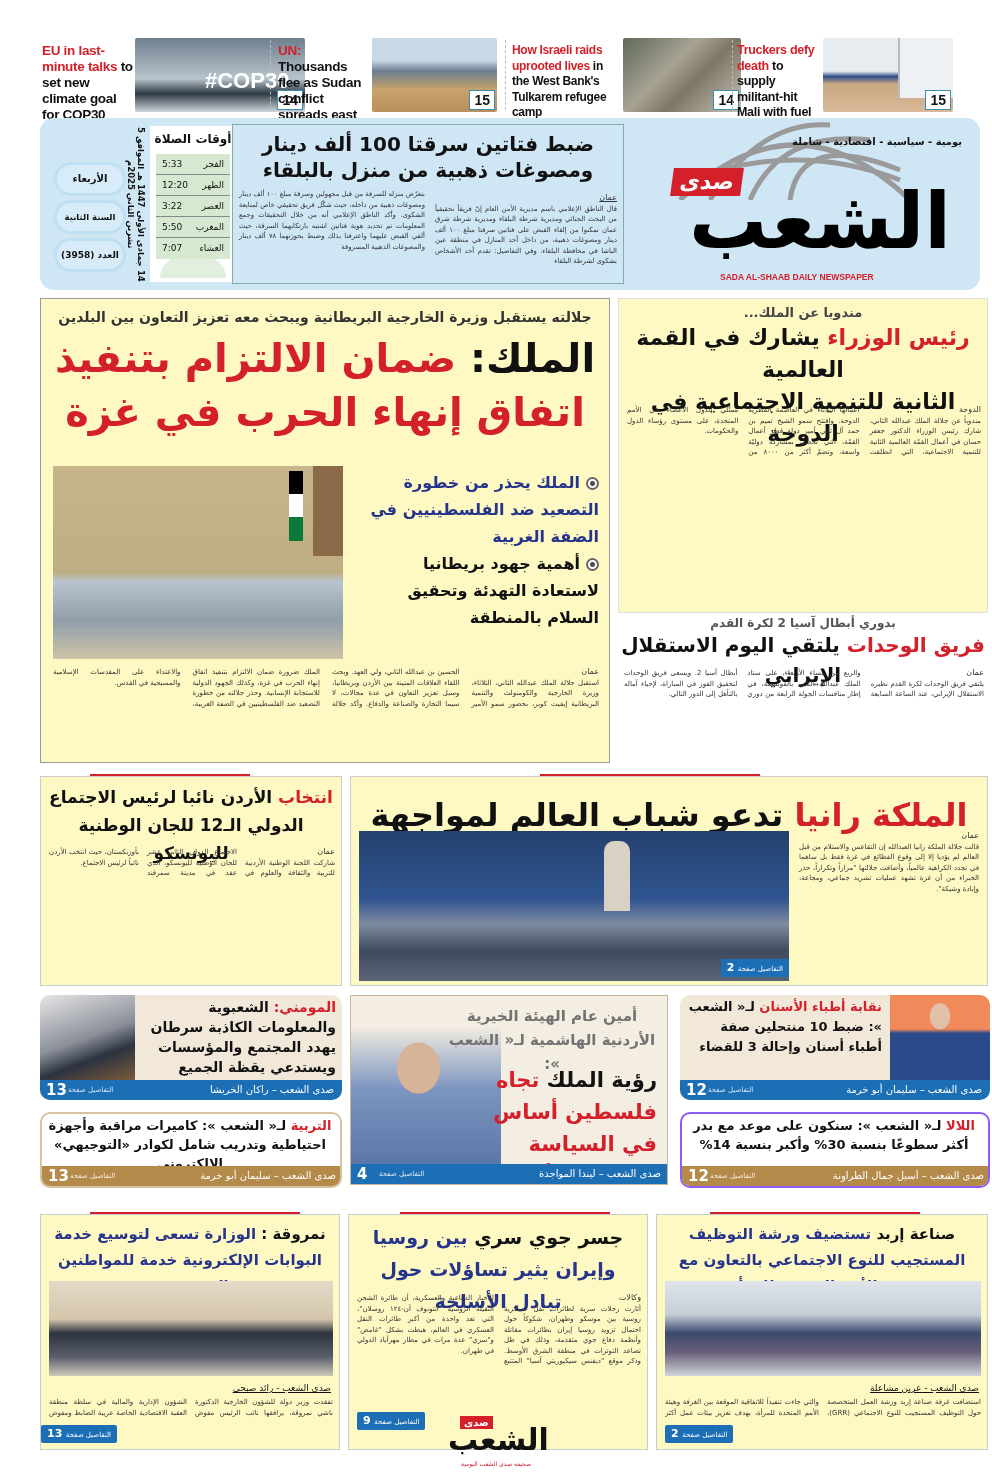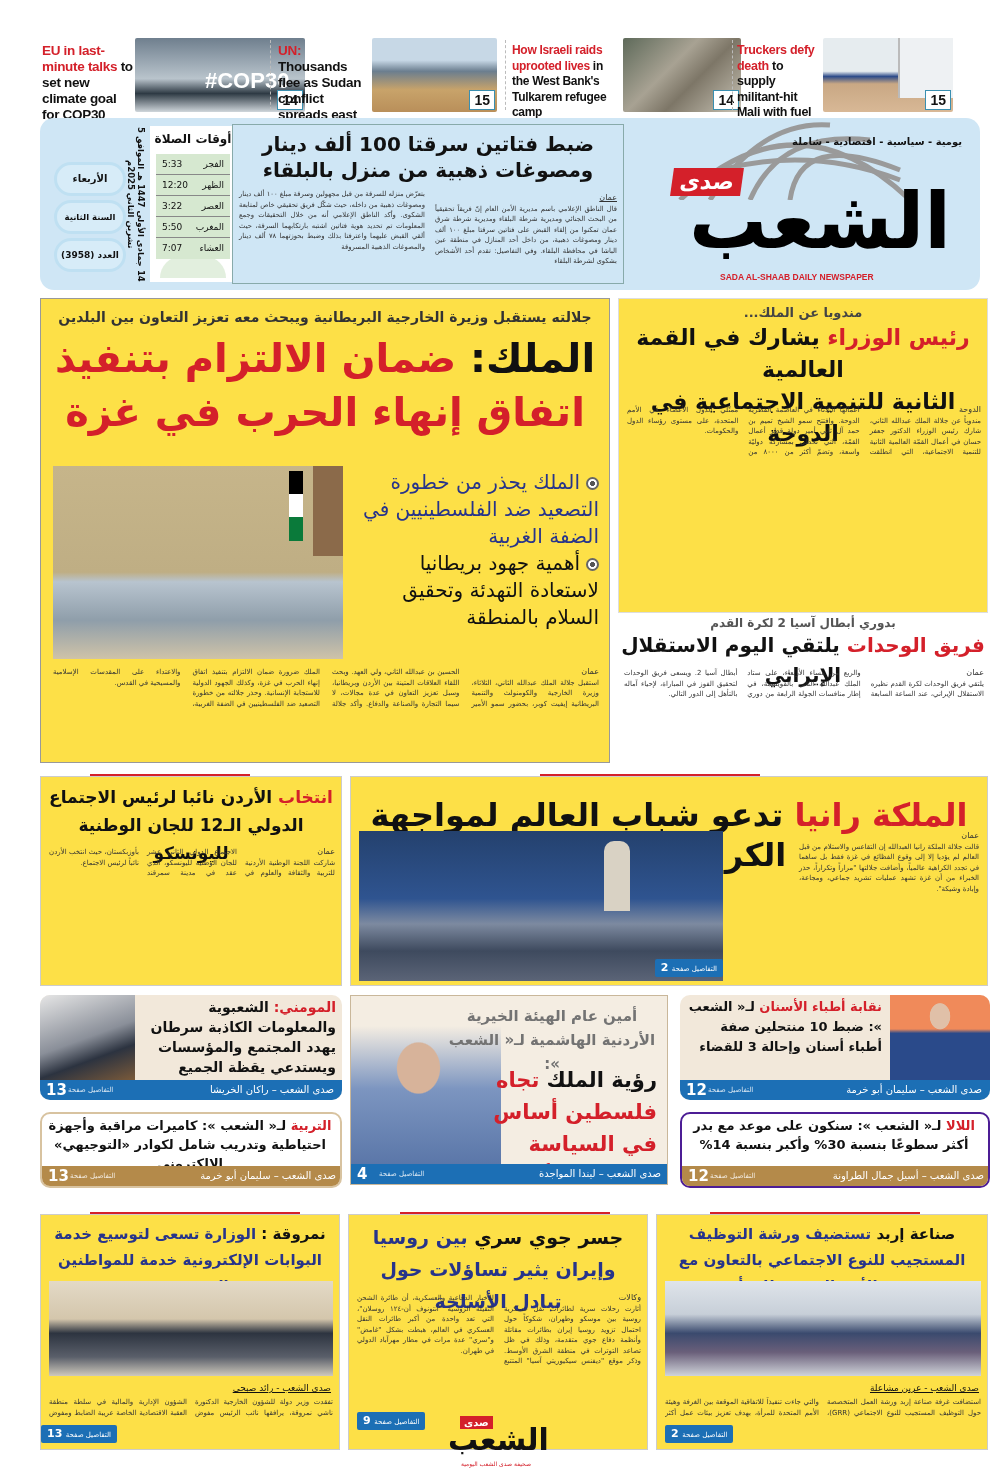--- a/index.html
+++ b/index.html
@@ -8,21 +8,21 @@
 .red{color:#d4202a}
 .blue{color:#27348b}
 .bold{font-weight:normal}
 .photo{background:linear-gradient(135deg,#8a9bb0,#c9c2a8 60%,#7a6f5c);}
 .tease{position:absolute;top:38px;height:74px}
 .tease-text{position:absolute;font-family:"Liberation Sans",sans-serif;font-weight:bold;font-size:13.5px;line-height:16px;color:#111;letter-spacing:-0.3px}
 .tease-img{position:absolute;height:74px;border-radius:2px}
 .pgbox{position:absolute;right:2px;bottom:2px;background:#fff;border:1.5px solid #3a8fb0;color:#111;font-size:14px;font-weight:bold;padding:0 4px;line-height:18px;font-family:"Liberation Sans",sans-serif}
 .sep-dash{position:absolute;top:40px;width:0;height:70px;border-left:1px dashed #bbb}
 .masthead{position:absolute;left:40px;top:118px;width:940px;height:172px;background:#cfe6f5;border-radius:14px}
-.box{position:absolute;border:1px solid #999;background:#fde047}
+.box{position:absolute;border:1px solid #999;background:#fef9c3}
 .col-text{font-size:7px;line-height:10.5px;color:#333;text-align:justify;direction:rtl}
 .line{height:2px;background:#d4202a;position:absolute}
 .cap{position:absolute;height:20px;background:#1c6fb5;color:#fff;font-size:10px;line-height:20px;direction:rtl;padding:0 8px}
 .cap.gold{background:#b48a4a}
 .capnum{position:absolute;left:6px;top:0;font-size:15px;font-weight:bold;color:#fff}
 .caplbl{position:absolute;left:28px;top:0;font-size:7px;color:#fff;opacity:.85}
 .pgtag{position:absolute;height:18px;background:#1c6fb5;color:#fff;font-size:11px;line-height:18px;padding:0 6px;border-radius:2px}
 .bullet{display:inline-block;width:13px;height:13px;border-radius:50%;border:2px solid #666;background:radial-gradient(circle,#555 35%,#fff 40%);vertical-align:middle;margin-left:6px}
 .prayer-row{display:flex;justify-content:space-between;font-size:9px;padding:0 6px;height:21px;line-height:21px;border-bottom:1px solid #888;direction:rtl}
 .pill{position:absolute;left:14px;width:72px;height:34px;border:3px solid #bfe0f2;border-radius:18px;background:#d7ecf8;text-align:center;font-size:10px;font-weight:bold;line-height:28px;direction:rtl}
@@ -126,21 +126,21 @@
 <div class="box" style="left:40px;top:298px;width:570px;height:465px">
   <div class="rtl" style="text-align:center;font-weight:bold;font-size:14px;color:#333;margin-top:10px">جلالته يستقبل وزيرة الخارجية البريطانية ويبحث معه تعزيز التعاون بين البلدين</div>
   <div class="rtl" style="text-align:center;font-weight:bold;font-size:40px;line-height:54px;margin-top:6px">
     <div><span>الملك:</span><span class="red"> ضمان الالتزام بتنفيذ</span></div>
     <div class="red">اتفاق إنهاء الحرب في غزة</div>
   </div>
   <div class="photo" style="position:absolute;left:12px;top:167px;width:290px;height:193px;background:linear-gradient(180deg,#c6b58a 0%,#bfae84 55%,#b8c4cf 60%,#8f9eaa 80%,#cfc3a8)">
     <div style="position:absolute;left:236px;top:5px;width:14px;height:70px;background:linear-gradient(180deg,#000 33%,#fff 33%,#fff 66%,#0a7a3a 66%)"></div>
     <div style="position:absolute;right:0;top:0;width:30px;height:90px;background:#8b6a4a"></div>
   </div>
-  <div class="rtl" style="position:absolute;right:10px;top:170px;width:240px;font-weight:normal;font-size:20px;line-height:27px">
+  <div class="rtl" style="position:absolute;right:10px;top:170px;width:240px;font-weight:bold;font-size:16px;line-height:27px">
     <div class="blue"><span class="bullet"></span><span>الملك يحذر من خطورة التصعيد ضد الفلسطينيين في الضفة الغربية</span></div>
     <div><span class="bullet"></span><span>أهمية جهود بريطانيا لاستعادة التهدئة وتحقيق السلام بالمنطقة</span></div>
   </div>
   <div class="col-text" style="position:absolute;left:12px;top:368px;width:546px;height:90px;column-count:4;column-gap:12px">
     <span class="bold" style="font-size:8px;display:block">عمان</span>
     <span>استقبل جلالة الملك عبدالله الثاني، الثلاثاء، وزيرة الخارجية والكومنولث والتنمية البريطانية إيفيت كوبر، بحضور سمو الأمير الحسين بن عبدالله الثاني، ولي العهد. وبحث اللقاء العلاقات المتينة بين الأردن وبريطانيا، وسبل تعزيز التعاون في عدة مجالات، لا سيما التجارة والصناعة والدفاع. وأكد جلالة الملك ضرورة ضمان الالتزام بتنفيذ اتفاق إنهاء الحرب في غزة، وكذلك الجهود الدولية للاستجابة الإنسانية. وحذر جلالته من خطورة التصعيد ضد الفلسطينيين في الضفة الغربية، والاعتداء على المقدسات الإسلامية والمسيحية في القدس.</span>
   </div>
 </div>
 
 <div class="box" style="left:618px;top:298px;width:370px;height:315px;border-color:#ddd">
@@ -160,21 +160,21 @@
   <div class="rtl" style="text-align:center;font-weight:bold;font-size:20px;line-height:30px"><span class="red">فريق الوحدات</span><span> يلتقي اليوم الاستقلال الإيراني</span></div>
   <div class="col-text" style="position:absolute;left:6px;top:52px;width:360px;height:92px;column-count:3;column-gap:10px">
     <span class="bold" style="font-size:8px;display:block">عمان</span>
     <span>يلتقي فريق الوحدات لكرة القدم نظيره الاستقلال الإيراني، عند الساعة السابعة والربع من مساء الأربعاء، على ستاد الملك عبدالله الثاني بالقويسمة، في إطار منافسات الجولة الرابعة من دوري أبطال آسيا 2. ويسعى فريق الوحدات لتحقيق الفوز في المباراة، لإحياء آماله بالتأهل إلى الدور التالي.</span>
   </div>
 </div>
 
 <div class="line" style="left:540px;top:774px;width:220px"></div>
 <div class="box" style="left:350px;top:776px;width:638px;height:210px;border-color:#ccc">
   <div class="rtl" style="text-align:center;font-weight:bold;font-size:32px;line-height:40px;margin-top:18px"><span class="red">الملكة رانيا</span><span> تدعو شباب العالم لمواجهة الكراهية بالأمل</span></div>
-  <div style="position:absolute;left:8px;top:54px;width:364px;height:150px;background:linear-gradient(180deg,#24416e 0%,#2f5490 45%,#7d8aa0 62%,#3e4a5e 80%,#5b6477)">
+  <div style="position:absolute;left:8px;top:54px;width:430px;height:150px;background:linear-gradient(180deg,#24416e 0%,#2f5490 45%,#7d8aa0 62%,#3e4a5e 80%,#5b6477)">
     <div style="position:absolute;left:245px;top:10px;width:26px;height:70px;background:#d9d2c4;border-radius:10px 10px 0 0"></div>
     <div class="pgtag" style="right:0;bottom:4px"><span style="font-size:7px">التفاصيل صفحة</span> <span style="font-weight:bold">2</span></div>
   </div>
   <div class="col-text" style="position:absolute;right:8px;top:54px;width:180px">
     <span class="bold" style="font-size:8px;display:block">عمان</span>
     <span>قالت جلالة الملكة رانيا العبدالله إن التقاعس والاستلام من قبل العالم لم يؤديا إلا إلى وقوع الفظائع في غزة فقط بل ساهما في تجدد الكراهية عالمياً، وأضافت جلالتها "مراراً وتكراراً، حذر الخبراء من أن غزة تشهد عمليات تشريد جماعي، ومجاعة، وإبادة وشيكة".</span>
   </div>
 </div>
 
 <div class="line" style="left:90px;top:774px;width:160px"></div>
@@ -206,21 +206,21 @@
   <div style="position:absolute;right:0;top:0;width:100px;height:85px;background:radial-gradient(ellipse at 50% 25%,#e0c0a8 0 14%,transparent 15%),linear-gradient(180deg,#f08a5a 0%,#f08a5a 40%,#2a4a8a 45%)"></div>
   <div class="rtl" style="position:absolute;right:108px;top:2px;width:195px;font-weight:bold;font-size:13px;line-height:20px;text-align:right"><span class="red">نقابة أطباء الأسنان</span><span> لـ« الشعب »: ضبط 10 منتحلين صفة أطباء أسنان وإحالة 3 للقضاء</span></div>
   <div class="cap" style="left:0;bottom:0;width:310px"><span>صدى الشعب – سليمان أبو خرمة</span><span class="caplbl">التفاصيل صفحة</span><span class="capnum">12</span></div>
 </div>
 
 <div style="position:absolute;left:40px;top:1112px;width:302px;height:76px;background:#fff;border:2px solid #d8c3a0;border-radius:10px;overflow:hidden">
   <div class="rtl" style="position:absolute;right:8px;top:2px;width:284px;font-weight:bold;font-size:13px;line-height:19px;text-align:center"><span class="red">التربية</span><span> لـ« الشعب »: كاميرات مراقبة وأجهزة احتياطية وتدريب شامل لكوادر «التوجيهي» الإلكتروني</span></div>
   <div class="cap gold" style="left:0;bottom:0;width:302px"><span>صدى الشعب – سليمان أبو خرمة</span><span class="caplbl">التفاصيل صفحة</span><span class="capnum">13</span></div>
 </div>
 
-<div style="position:absolute;left:680px;top:1112px;width:310px;height:76px;background:#fff;border:2px solid #4c1d95;border-radius:10px;overflow:hidden">
+<div style="position:absolute;left:680px;top:1112px;width:310px;height:76px;background:#fff;border:2px solid #8b5cf6;border-radius:10px;overflow:hidden">
   <div class="rtl" style="position:absolute;right:8px;top:2px;width:292px;font-weight:bold;font-size:13px;line-height:19px;text-align:center"><span class="red">اللالا</span><span> لـ« الشعب »: سنكون على موعد مع بدر أكثر سطوعًا بنسبة 30% وأكبر بنسبة 14%</span></div>
   <div class="cap gold" style="left:0;bottom:0;width:310px"><span>صدى الشعب – أسيل جمال الطراونة</span><span class="caplbl">التفاصيل صفحة</span><span class="capnum">12</span></div>
 </div>
 
 <div class="line" style="left:90px;top:1212px;width:210px"></div>
 <div class="box" style="left:40px;top:1214px;width:300px;height:236px;border-color:#ccc">
   <div class="rtl" style="text-align:center;font-weight:bold;font-size:15px;line-height:26px;margin-top:6px;padding:0 6px"><span>نمروقة :</span><span class="blue"> الوزارة تسعى لتوسيع خدمة البوابات الإلكترونية خدمة للمواطنين والمستثمرين</span></div>
   <div style="position:absolute;left:8px;top:66px;width:284px;height:95px;background:linear-gradient(180deg,#e3d9c6 0%,#d4c6ac 40%,#2d3440 55%,#5a5f6a 80%,#cfc9bc)"></div>
   <div class="rtl bold" style="position:absolute;right:8px;top:168px;font-size:9px;text-decoration:underline">صدى الشعب - رائد صبحي</div>
   <div class="col-text" style="position:absolute;left:8px;top:182px;width:284px;height:30px;column-count:2;column-gap:8px;overflow:hidden">تفقدت وزير دولة للشؤون الخارجية الدكتورة ناشي نمروقة، يرافقها نائب الرئيس مفوض الشؤون الإدارية والمالية في سلطة منطقة العقبة الاقتصادية الخاصة عريبة الضابط ومفوض الشؤون الاقتصادية والاستثمار الدكتور محمد أبو عمر، مكتب التصديق التابع لوزارة الخارجية وشؤون المغتربين.</div>

